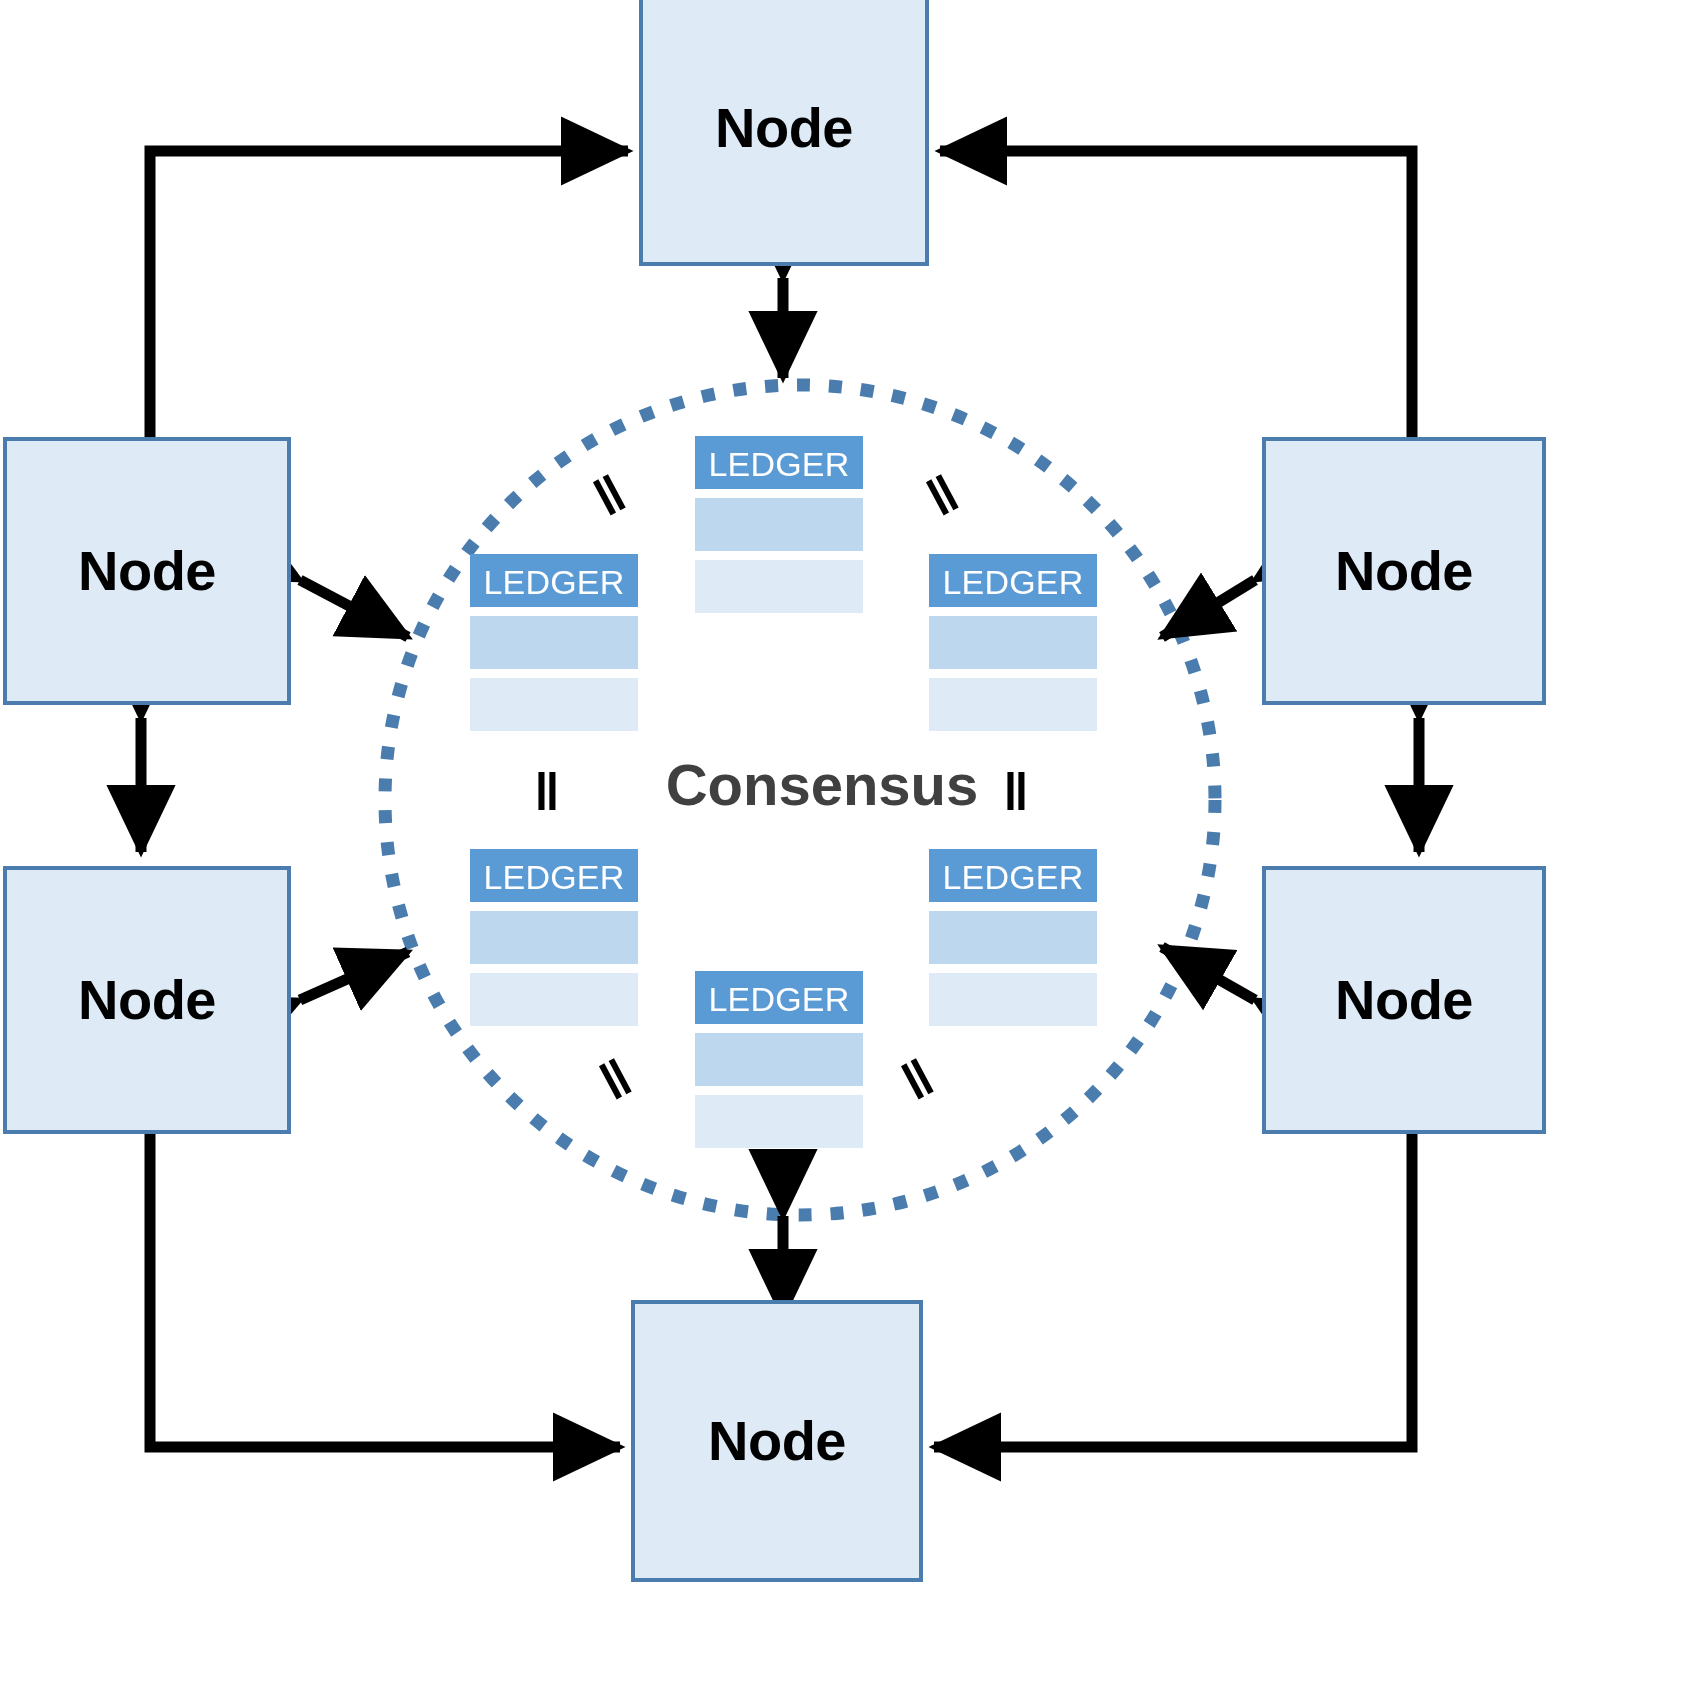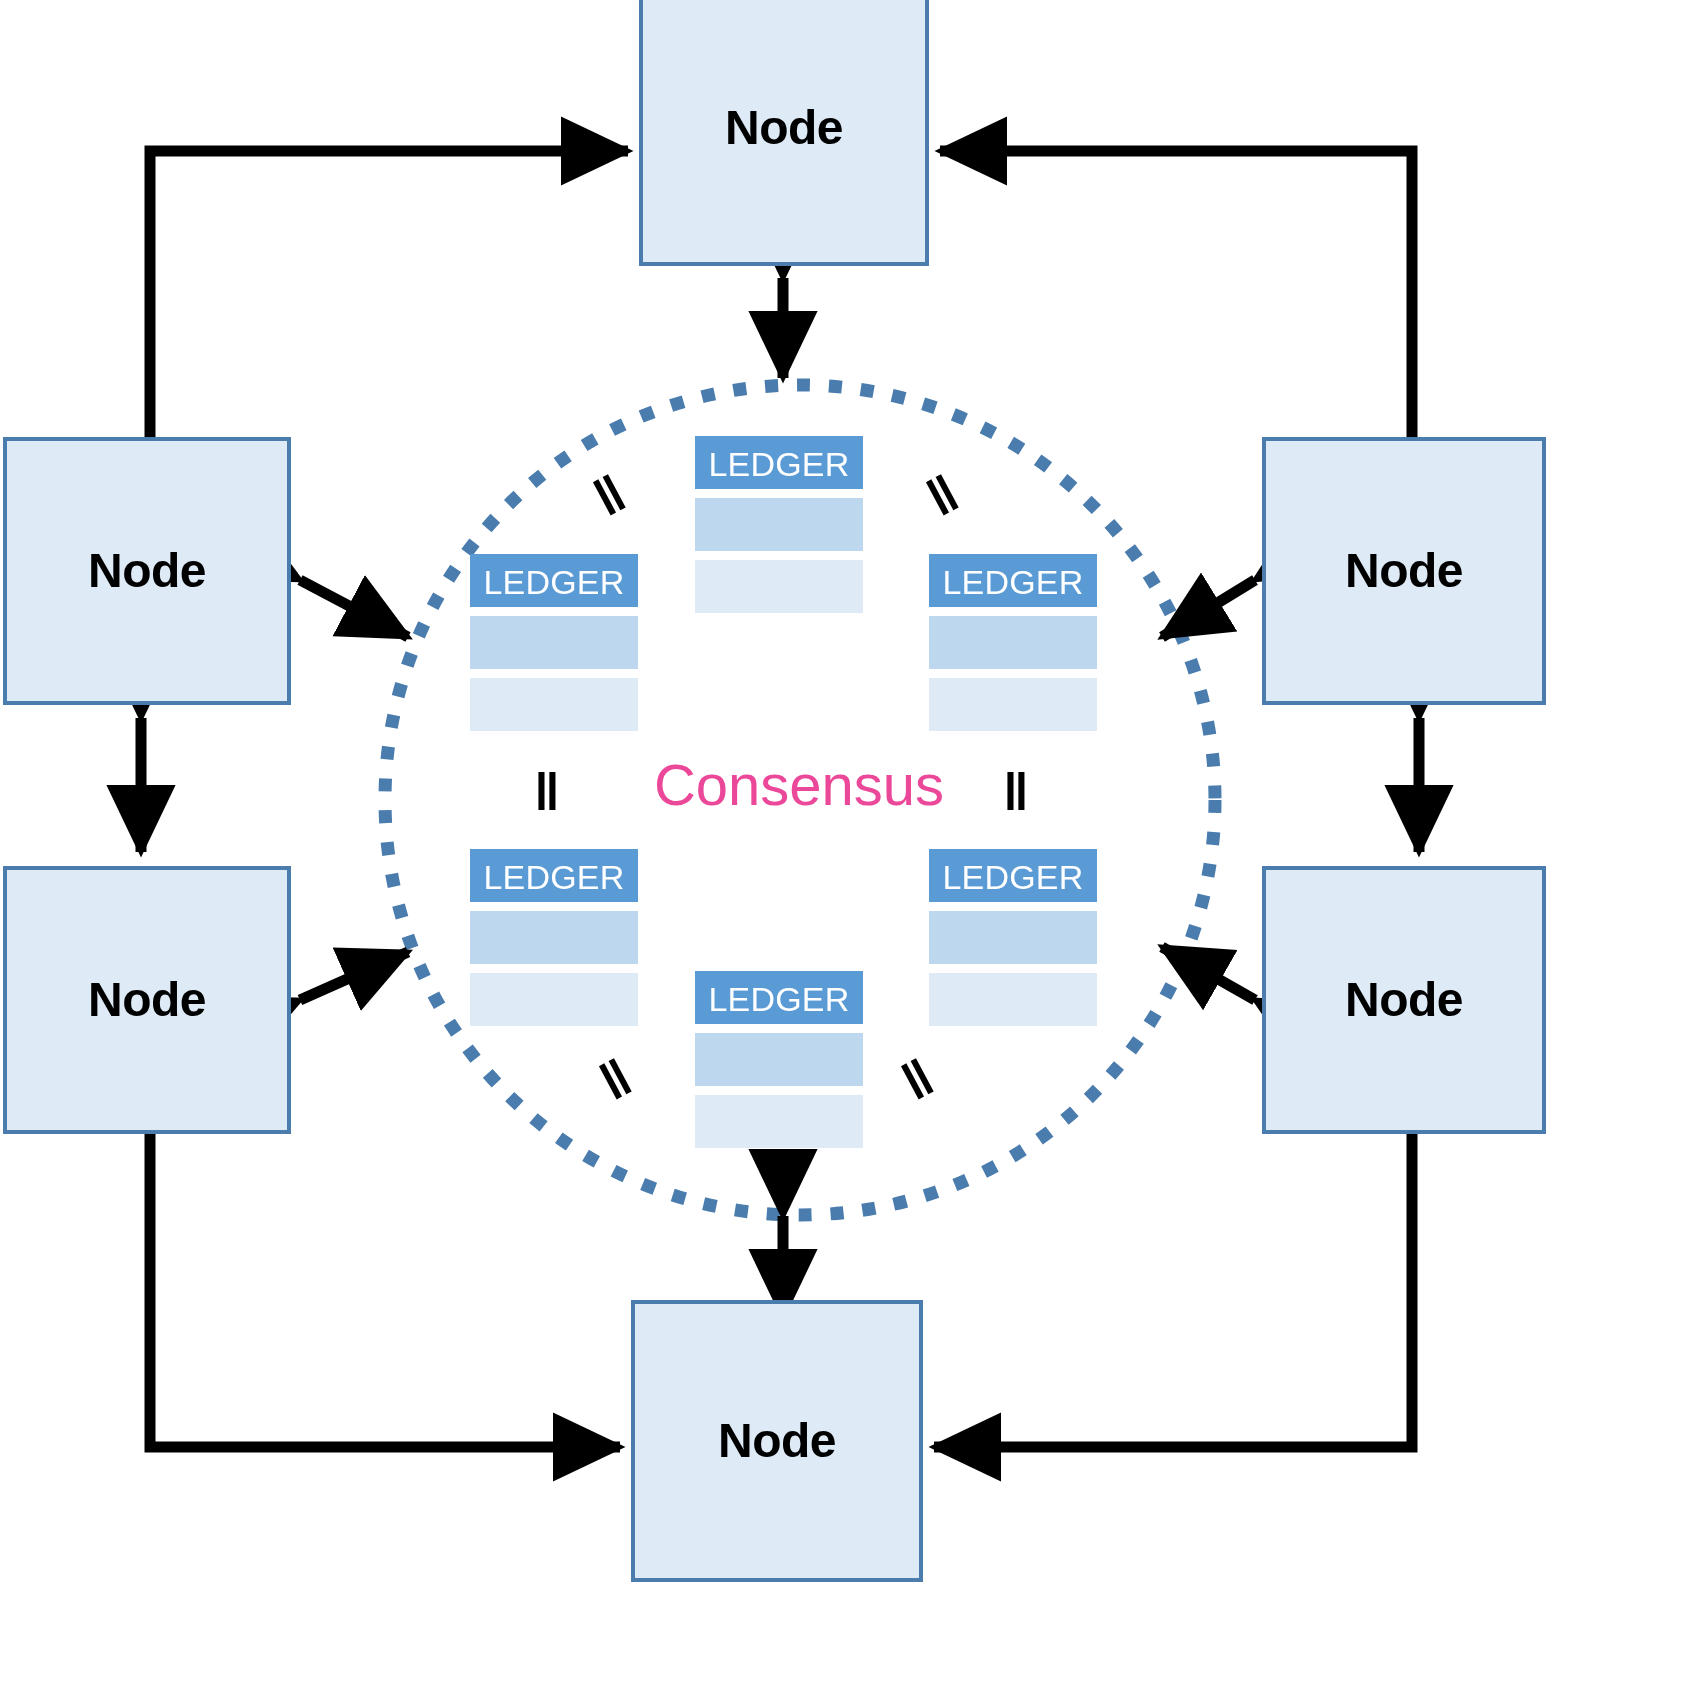--- a/index.html
+++ b/index.html
@@ -30,21 +30,21 @@
     position: absolute;
     box-sizing: border-box;
     background: #deeaf6;
     border: 4px solid #4a7cad;
     display: flex;
     align-items: center;
     justify-content: center;
     z-index: 5;
   }
   .node-label {
-    font-size: 48px;
+    font-size: 56px;
     font-weight: bold;
     color: #000000;
     letter-spacing: -0.5px;
     line-height: 1;
   }
 
   #node-top    { left: 639px;  top: -4px;    width: 290px; height: 270px; }
   #node-right-top { left: 1262px; top: 437px; width: 284px; height: 268px; }
   #node-right-bottom { left: 1262px; top: 866px; width: 284px; height: 268px; }
   #node-bottom { left: 631px;  top: 1300px;  width: 292px; height: 272px; }
@@ -107,27 +107,27 @@
   #eq-tl { left: 597px;  top: 470px; }
   #eq-tr { left: 930px;  top: 470px; }
   #eq-ml { left: 534px;  top: 766px; }
   #eq-mr { left: 1003px; top: 766px; }
   #eq-bl { left: 603px;  top: 1054px; }
   #eq-br { left: 905px;  top: 1054px; }
 
   
   #consensus-label {
     position: absolute;
-    left: 614px;
+    left: 637px;
     top: 756px;
     width: 370px;
     text-align: center;
     font-size: 58px;
-    font-weight: normal;
-    color: #ec4899;
+    font-weight: bold;
+    color: #404040;
     line-height: 1;
     z-index: 4;
     white-space: nowrap;
   }
 </style>
 </head>
 <body>
 
 <div id="stage">
 

